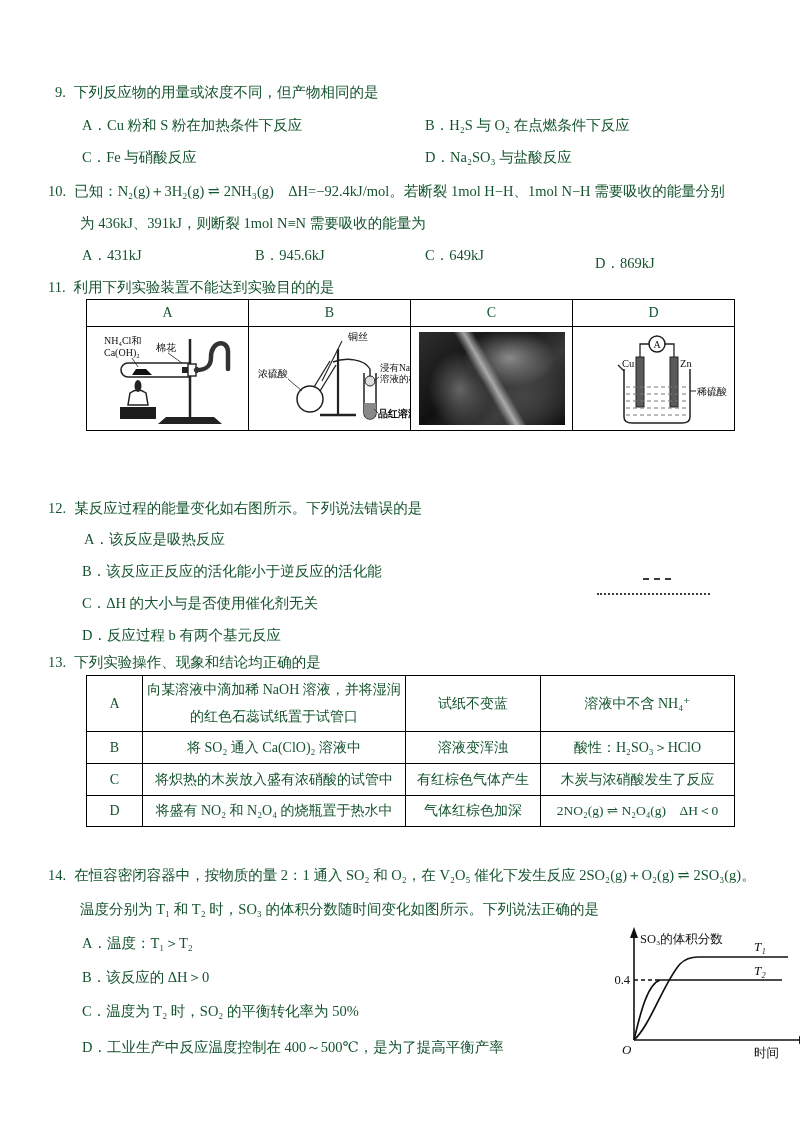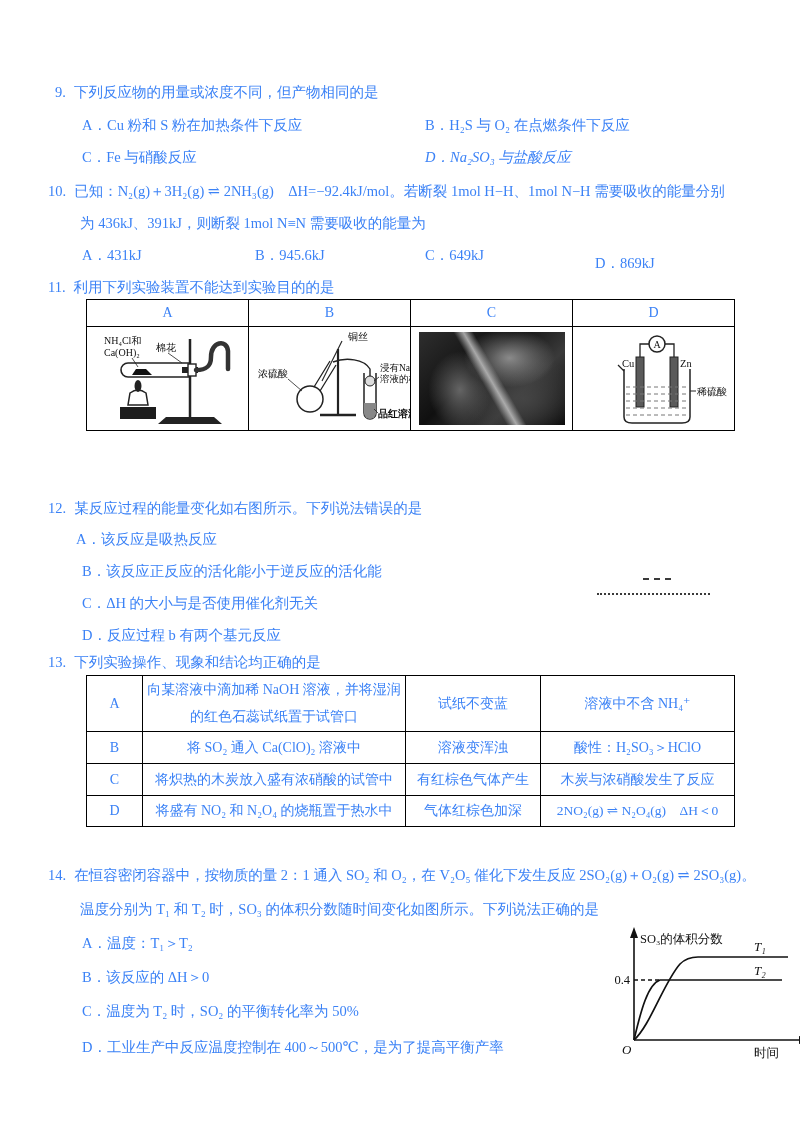--- a/index.html
+++ b/index.html
@@ -1,17 +1,17 @@
 <!DOCTYPE html>
 <html><head>
 <meta charset="utf-8">
 <style>
   html,body{margin:0;padding:0;background:#fff;}
   .page{position:relative;width:800px;height:1131px;background:#ffffff;overflow:hidden;
-        font-family:"Liberation Serif","DejaVu Serif",serif;color:#3b82f6;font-size:14.5px;}
+        font-family:"Liberation Serif","DejaVu Serif",serif;color:#14532d;font-size:14.5px;}
   .abs{position:absolute;white-space:nowrap;line-height:22px;}
   .qnum{display:inline-block;margin-right:8px;}
   table.exam{border-collapse:collapse;table-layout:fixed;background:#fff;}
   table.exam{border:1.6px solid #000;}
   table.exam td{border:1px solid #000;text-align:center;vertical-align:middle;
                 padding:1px 3px;font-size:14px;line-height:1.55;}
   .hdr{font-size:15px;}
   svg{display:block;margin:0 auto;}
   svg text{font-family:"Liberation Serif","DejaVu Serif",serif;fill:#101010;}
   .photo{width:146px;height:93px;margin:4px auto;
@@ -30,21 +30,21 @@
 <body>
 
 <div class="page">
 
   <div class="abs" style="left:55px;top:81px;">
     <span class="qnum">9.</span><span>下列反应物的用量或浓度不同，但产物相同的是</span>
   </div>
   <div class="abs" style="left:82px;top:114px;">A．Cu 粉和 S 粉在加热条件下反应</div>
   <div class="abs" style="left:425px;top:114px;">B．H₂S 与 O₂ 在点燃条件下反应</div>
   <div class="abs" style="left:82px;top:146px;">C．Fe 与硝酸反应</div>
-  <div class="abs" style="left:425px;top:146px;font-style:italic;">D．Na₂SO₃ 与盐酸反应</div>
+  <div class="abs" style="left:425px;top:146px;">D．Na₂SO₃ 与盐酸反应</div>
 
   <div class="abs" style="left:48px;top:180px;">
     <span class="qnum">10.</span><span>已知：N₂(g)＋3H₂(g) ⇌ 2NH₃(g)　ΔH=−92.4kJ/mol。若断裂 1mol H−H、1mol N−H 需要吸收的能量分别</span>
   </div>
   <div class="abs" style="left:80px;top:212px;">为 436kJ、391kJ，则断裂 1mol N≡N 需要吸收的能量为</div>
   <div class="abs" style="left:82px;top:244px;">A．431kJ</div>
   <div class="abs" style="left:255px;top:244px;">B．945.6kJ</div>
   <div class="abs" style="left:425px;top:244px;">C．649kJ</div>
   <div class="abs" style="left:595px;top:252px;">D．869kJ</div>
 
@@ -147,21 +147,21 @@
           <text x="121" y="66" font-size="10">稀硫酸</text>
         </svg>
       </td>
     </tr>
   </tbody>
     </table>
 
   <div class="abs" style="left:48px;top:497px;">
     <span class="qnum">12.</span><span>某反应过程的能量变化如右图所示。下列说法错误的是</span>
   </div>
-  <div class="abs" style="left:76px;top:528px;">A．该反应是吸热反应</div>
+  <div class="abs" style="left:84px;top:528px;">A．该反应是吸热反应</div>
   <div class="abs" style="left:82px;top:592px;">C．ΔH 的大小与是否使用催化剂无关</div>
   <div class="abs" style="left:82px;top:560px;">B．该反应正反应的活化能小于逆反应的活化能</div>
   <div class="abs" style="left:82px;top:624px;">D．反应过程 b 有两个基元反应</div>
   <div class="dash-short"></div>
   <div class="dash-long"></div>
 
   <div class="abs" style="left:48px;top:651px;">
     <span class="qnum">13.</span><span>下列实验操作、现象和结论均正确的是</span>
   </div>
 

